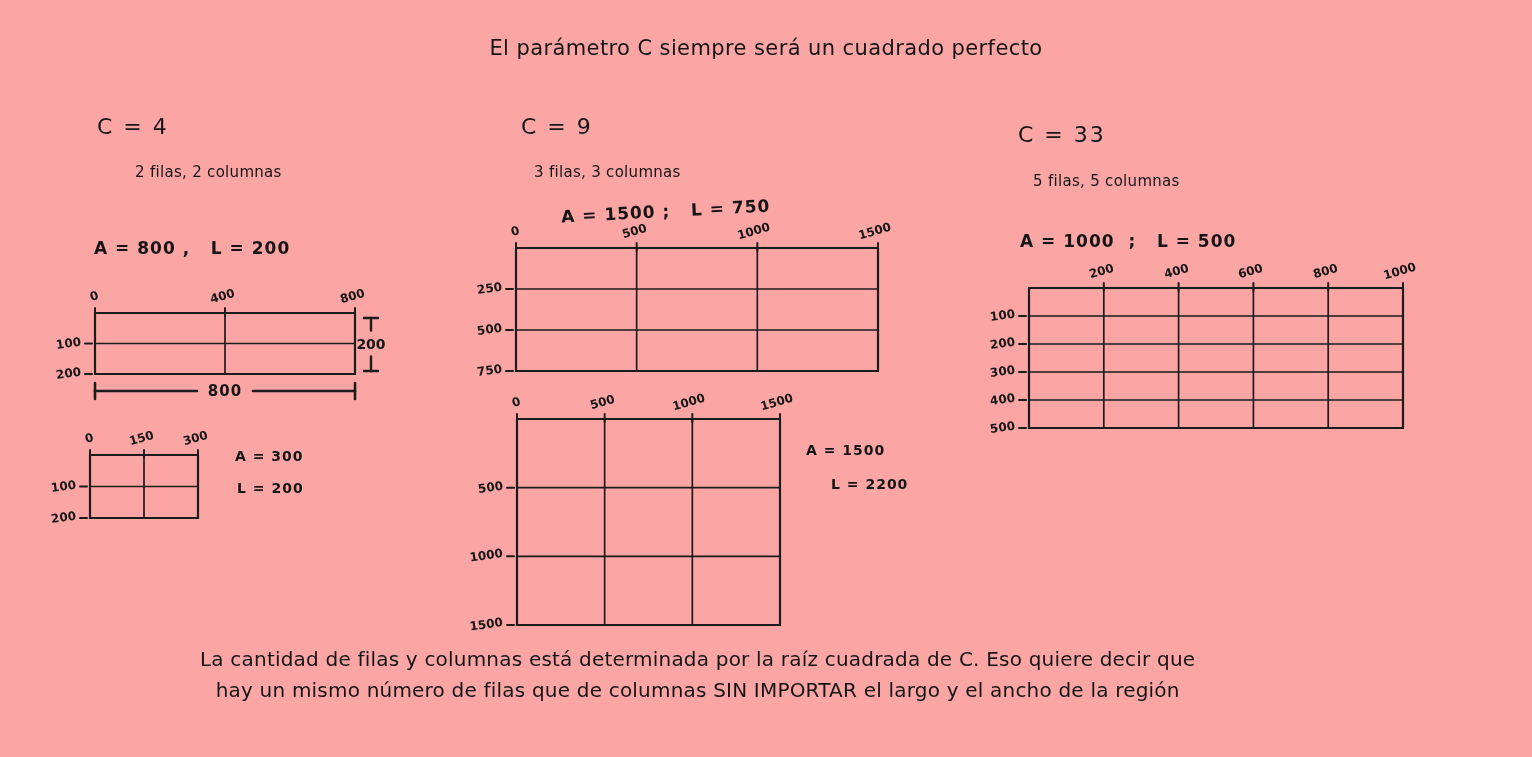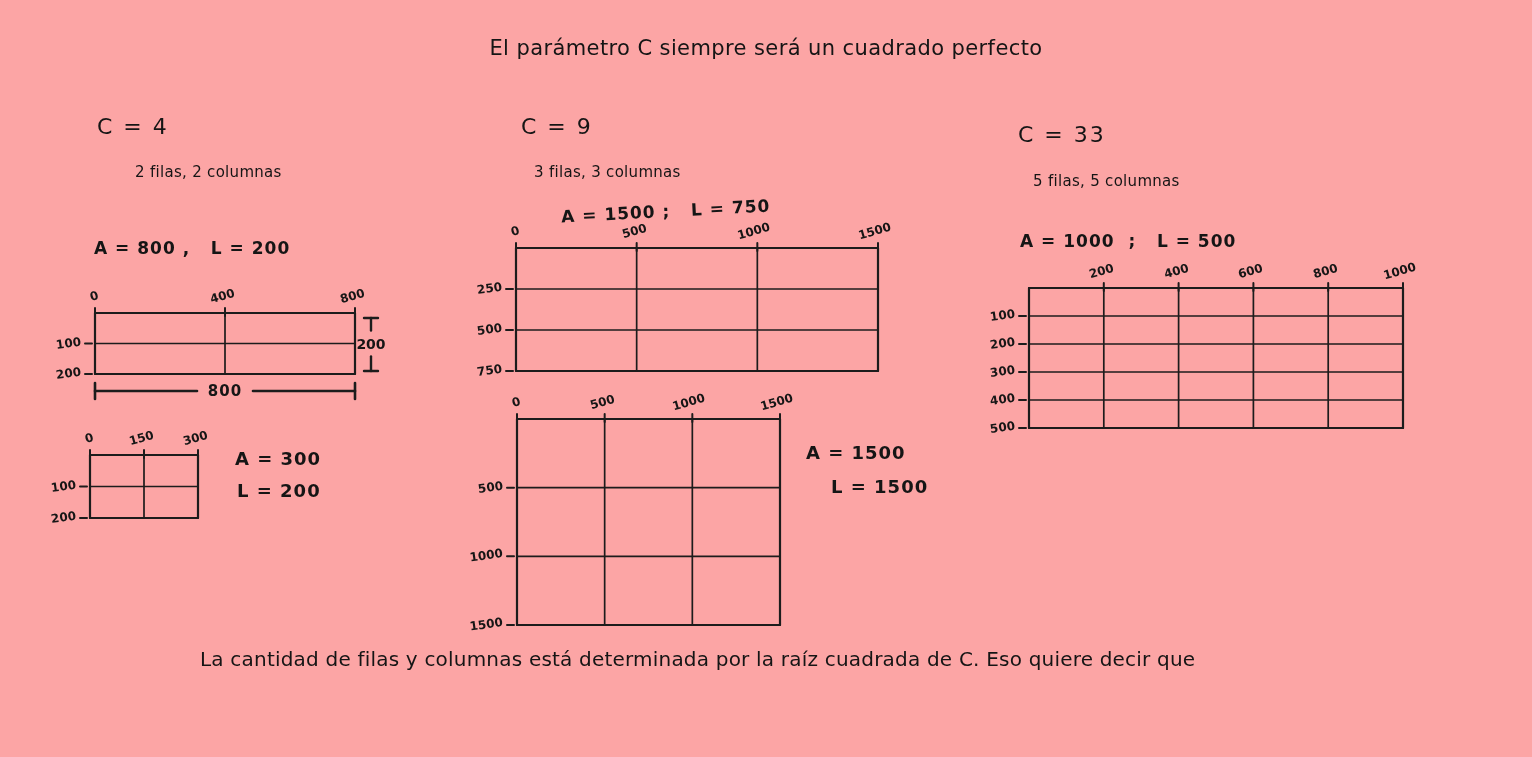--- a/index.html
+++ b/index.html
@@ -26,21 +26,21 @@
     font-size:15px;
     letter-spacing:0.3px;
   }
   .formula{
     font-size:17px;
     font-weight:bold;
     letter-spacing:1px;
     white-space:pre;
   }
   .side-label{
-    font-size:18px;
+    font-size:14px;
     font-weight:bold;
     letter-spacing:1px;
   }
   .grid-figure{
     position:absolute;
   }
   .tick-label{
     position:absolute;
     font-size:12px;
     font-weight:bold;
@@ -178,21 +178,21 @@
           <line x1="0" y1="-5" x2="0" y2="3" stroke="#1c1c1c" stroke-width="2" stroke-linecap="round"></line>
           <line x1="87.66666666666667" y1="-5" x2="87.66666666666667" y2="3" stroke="#1c1c1c" stroke-width="2" stroke-linecap="round"></line>
           <line x1="175.33333333333334" y1="-5" x2="175.33333333333334" y2="3" stroke="#1c1c1c" stroke-width="2" stroke-linecap="round"></line>
           <line x1="263" y1="-5" x2="263" y2="3" stroke="#1c1c1c" stroke-width="2" stroke-linecap="round"></line>
           <line x1="-10" y1="68.66666666666667" x2="-3" y2="68.66666666666667" stroke="#1c1c1c" stroke-width="2" stroke-linecap="round"></line>
           <line x1="-10" y1="137.33333333333334" x2="-3" y2="137.33333333333334" stroke="#1c1c1c" stroke-width="2" stroke-linecap="round"></line>
           <line x1="-10" y1="206" x2="-3" y2="206" stroke="#1c1c1c" stroke-width="2" stroke-linecap="round"></line>
         </svg>
       </div>
     <div class="abs side-label" style="left:806px;top:442px;">A = 1500</div>
-    <div class="abs side-label" style="left:831px;top:476px;">L = 1500</div>
+    <div class="abs side-label" style="left:831px;top:476px;">L = 2200</div>
   </div>
 
   <div>
     <div class="abs c-label" style="left:1018px;top:122px;">C = 33</div>
     <div class="abs rowscols-label" style="left:1033px;top:172px;">5 filas, 5 columnas</div>
     <div class="abs formula" style="left:1020px;top:231px;">A = 1000  ;   L = 500</div>
 
     <div class="grid-figure" style="left:1029px;top:288px;width:374px;height:140px;">
         <span class="tick-label top" style="left: 74.8px; top: -24px;">200</span>
         <span class="tick-label top" style="left: 149.6px; top: -24px;">400</span>
@@ -226,15 +226,16 @@
           <line x1="-10" y1="56" x2="-3" y2="56" stroke="#1c1c1c" stroke-width="2" stroke-linecap="round"></line>
           <line x1="-10" y1="84" x2="-3" y2="84" stroke="#1c1c1c" stroke-width="2" stroke-linecap="round"></line>
           <line x1="-10" y1="112" x2="-3" y2="112" stroke="#1c1c1c" stroke-width="2" stroke-linecap="round"></line>
           <line x1="-10" y1="140" x2="-3" y2="140" stroke="#1c1c1c" stroke-width="2" stroke-linecap="round"></line>
         </svg>
       </div>
   </div>
 
   <div class="abs footer">
     <div>La cantidad de filas y columnas está determinada por la raíz cuadrada de C. Eso quiere decir que</div>
+    <div>hay un mismo número de filas que de columnas SIN IMPORTAR el largo y el ancho de la región</div>
   </div>
 
 </div>
 
 </body></html>

